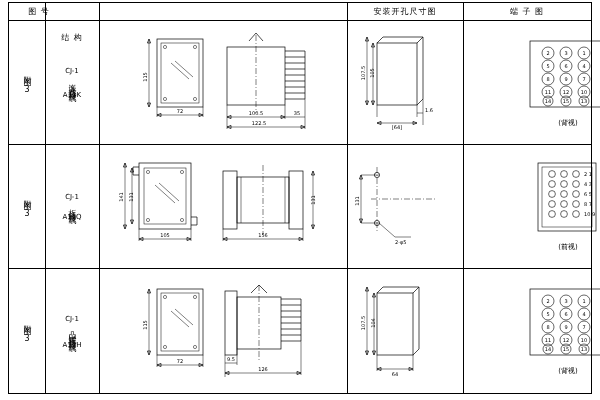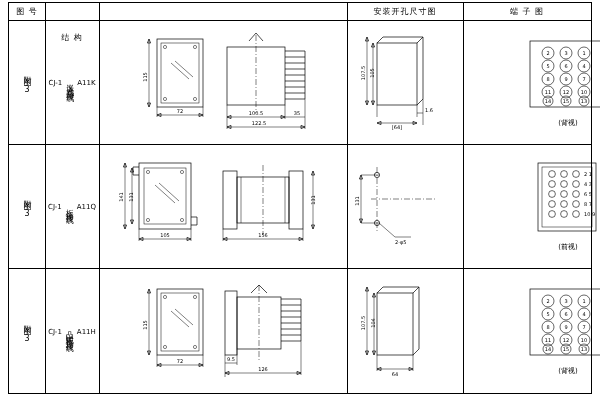--- a/index.html
+++ b/index.html
@@ -23,21 +23,21 @@
   .row.r2{top:142px;height:124px;border-bottom:1px solid #000;}
   .row.r3{top:266px;height:125px;}
 
   .c-no{position:absolute;left:0;top:0;width:36px;height:100%;display:flex;align-items:center;justify-content:center;}
   .c-struct{position:absolute;left:36px;top:0;width:54px;height:100%;display:flex;align-items:center;justify-content:center;}
   .c-dim{position:absolute;left:90px;top:0;width:248px;height:100%;}
   .c-hole{position:absolute;left:338px;top:0;width:116px;height:100%;}
   .c-term{position:absolute;left:454px;top:0;width:128px;height:100%;margin-left:41px;}
 
   .vtext{writing-mode:vertical-rl;text-orientation:upright;font-size:8px;line-height:13px;letter-spacing:2px;}
-  .struct-inner{display:flex;flex-direction:row;align-items:center;justify-content:center;font-size:7px;gap:1px;}
+  .struct-inner{display:flex;flex-direction:column;align-items:center;justify-content:center;font-size:7px;gap:1px;}
   .struct-inner .code{font-size:7px;}
   .struct-inner .vtext{margin:1px 0;}
 
   svg{display:block;}
   .ln{stroke:#000;stroke-width:0.7;fill:none;}
   .lnthin{stroke:#000;stroke-width:0.5;fill:none;}
   .dashc{stroke:#000;stroke-width:0.5;fill:none;stroke-dasharray:6 2 1 2;}
   .txt{font-size:5px;fill:#000;font-family:"DejaVu Sans","Liberation Sans",sans-serif;}
   .txtcn{font-size:7px;fill:#000;font-family:"DejaVu Sans","Liberation Sans",sans-serif;}
   .circ{fill:none;stroke:#000;stroke-width:0.6;}
@@ -45,21 +45,21 @@
 </head>
 <body>
 
 <div id="page">
 
   <div class="unit">单位: mm</div>
 
   <div class="tbl">
 
     <div class="hdr">
-      <div class="cell" style="left:0;width:36px;">图 号</div>
+      <div class="cell" style="left:12px;width:36px;">图 号</div>
       <div class="cell" style="left:36px;width:54px;margin-top:26px;">结 构</div>
       <div class="cell" style="left:454px;width:128px;">端 子 图</div>
       <div class="cell" style="left:338px;width:116px;">安装开孔尺寸图</div>
     </div>
 
     <div class="vline" style="left:36px;"></div>
     <div class="vline" style="left:90px;"></div>
     <div class="vline" style="left:338px;"></div>
     <div class="vline" style="left:454px;"></div>
 

